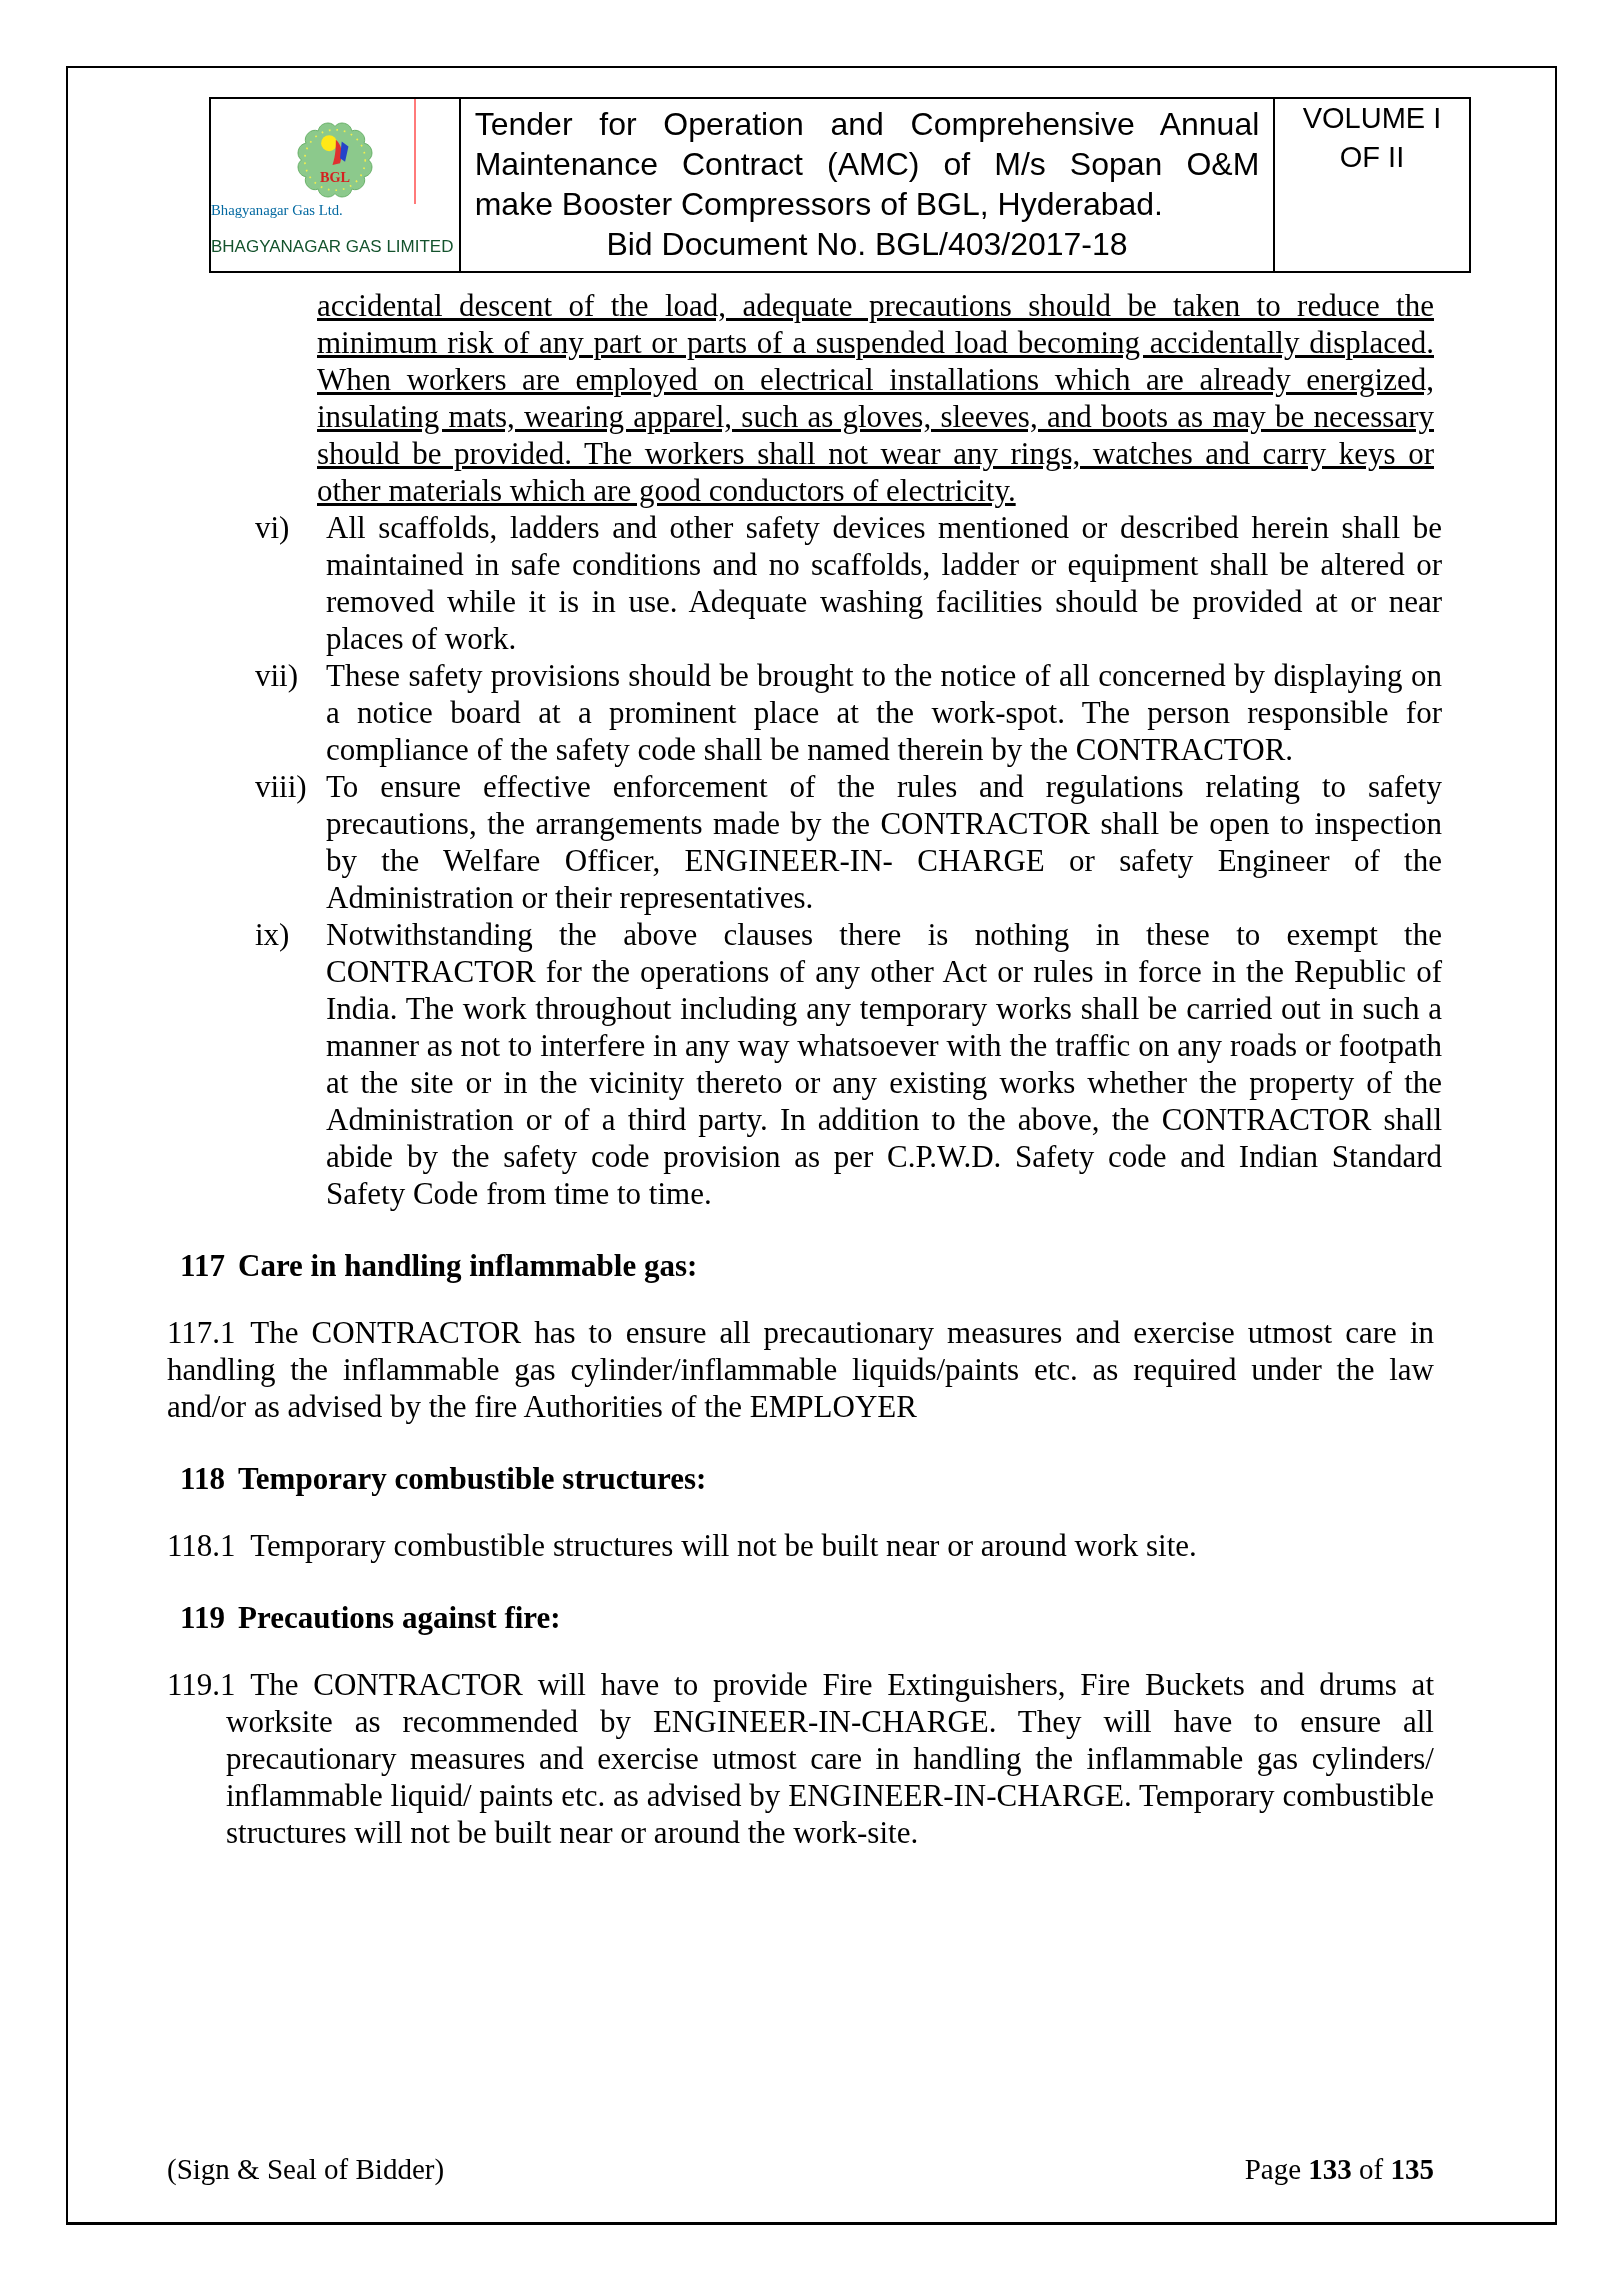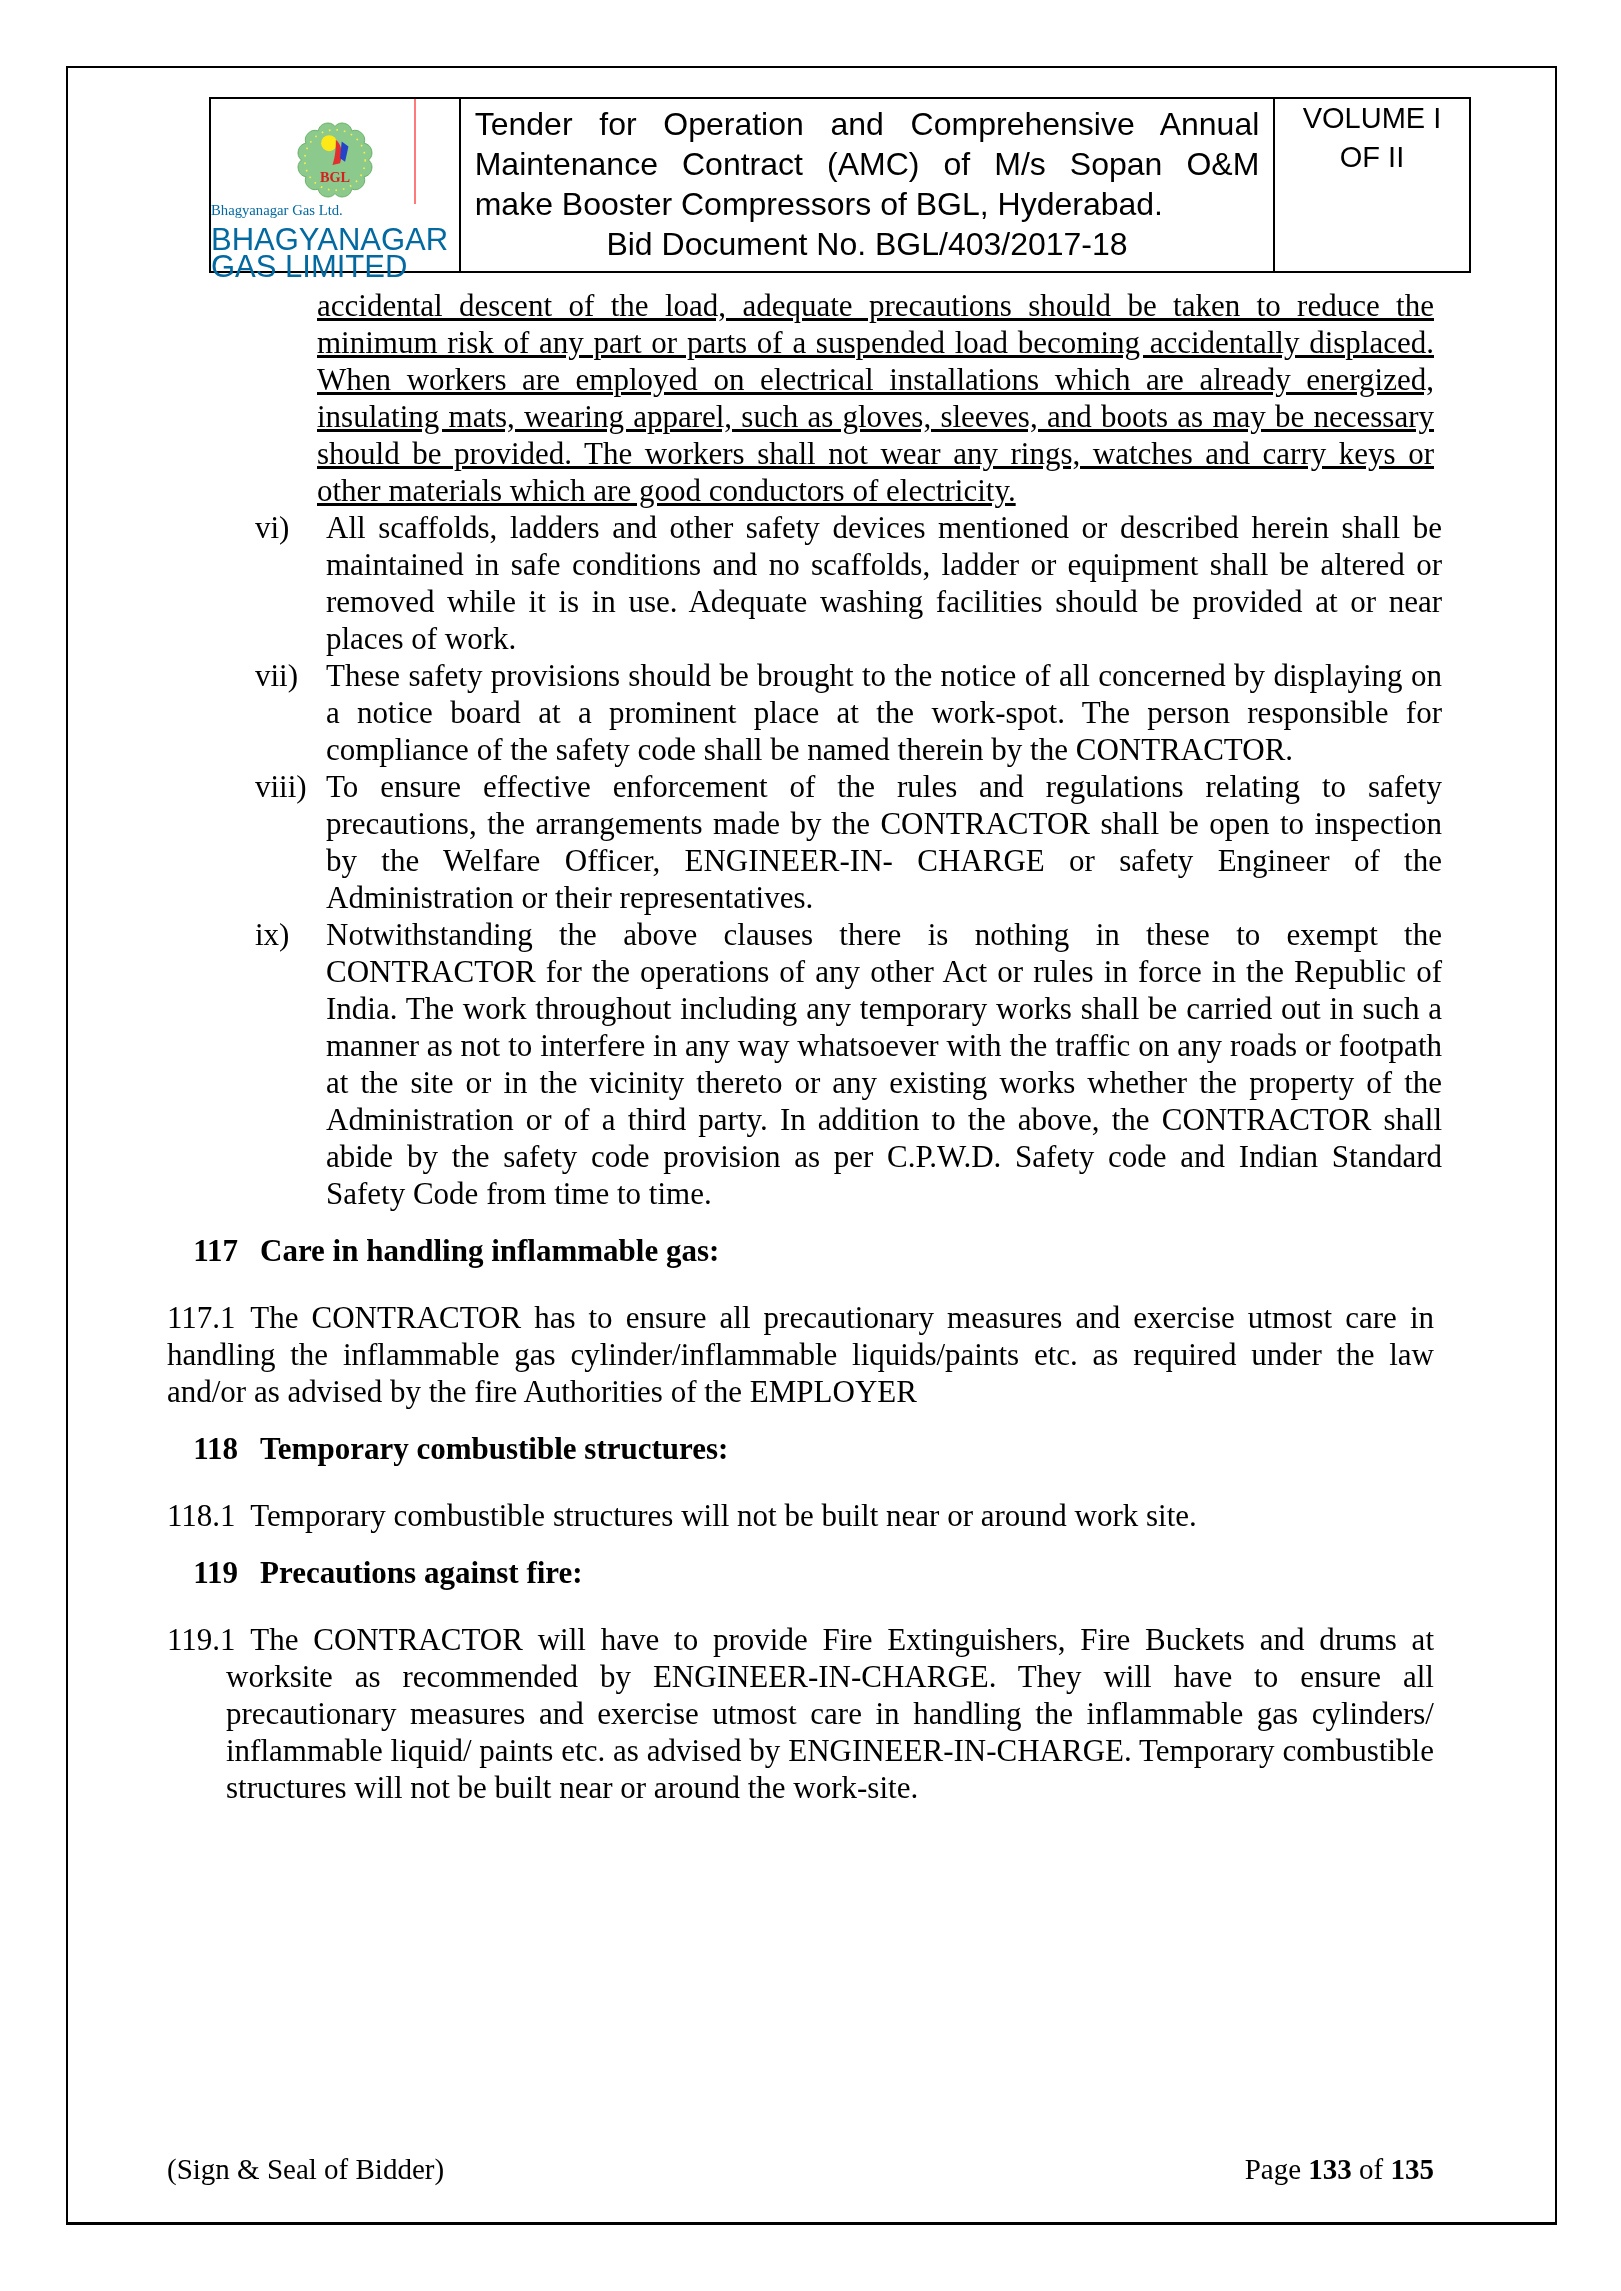--- a/index.html
+++ b/index.html
@@ -16,21 +16,21 @@
     position:absolute; left:209px; top:97px; width:1262px; height:176px;
     border:2px solid #000; box-sizing:border-box; display:flex;
     font-family:"Liberation Sans", sans-serif; background:#fff;
   }
   .cell-logo {
     width:250px; box-sizing:border-box; border-right:2px solid #000;
     position:relative; text-align:left; padding-top:19px;
   }
   .logo-svg { width:84px; height:84px; display:block; margin:0 auto; }
   .logo-caption { font-size:14.7px; line-height:16.7px; color:#0369a1; font-family:"Liberation Serif", serif; }
-  .org-name { font-size:31px; line-height:27.4px; margin-top:7px; color:#0369a1; }
+  .org-name { font-size:17px; line-height:27.4px; margin-top:14px; color:#14532d; }
   .red-rule { position:absolute; left:203px; top:0; width:2px; height:105px; background:#ff7a7a; }
   .cell-title {
     flex:1; box-sizing:border-box; padding:4.9px 13.7px 0 13.7px;
     font-size:32px; line-height:40px; text-align:left;
   }
   .tl { margin:0; }
   .tl.just { text-align:justify; text-align-last:justify; }
   .tl.center { text-align:center; }
   .cell-volume {
     width:196px; box-sizing:border-box; border-left:2px solid #000;
@@ -39,21 +39,21 @@
   }
   
   .content {
     position:absolute; left:167px; top:287px; width:1267px;
     font-size:31px; line-height:37px; text-align:justify;
   }
   .intro { margin:0 0 0 150px; width:1117px;text-decoration:underline; }
   .li { display:flex;gap:8px; }
   .li .num { flex:none; width:63px; margin-left:88px; text-align:left; }
   .li .txt { flex:none; width:1116px; text-align:justify; }
-  .sec-heading { display:flex; font-weight:bold; margin-top:20px; text-align:right;gap:22px; }
+  .sec-heading { display:flex; font-weight:bold; margin-top:35px; text-align:center; }
   .sec-heading .hnum { flex:none; width:71px; }
   .clause { margin:30px 0 0 0; }
   .cnum { margin-right:14.7px; }
   .clause.hang { padding-left:59px; text-indent:-59px; }
   
   .footer {
     position:absolute; left:167px; top:2152px; width:1267px;
     font-size:29px; line-height:35px; display:flex; justify-content:space-between;
   }
   .b { font-weight:bold; }

